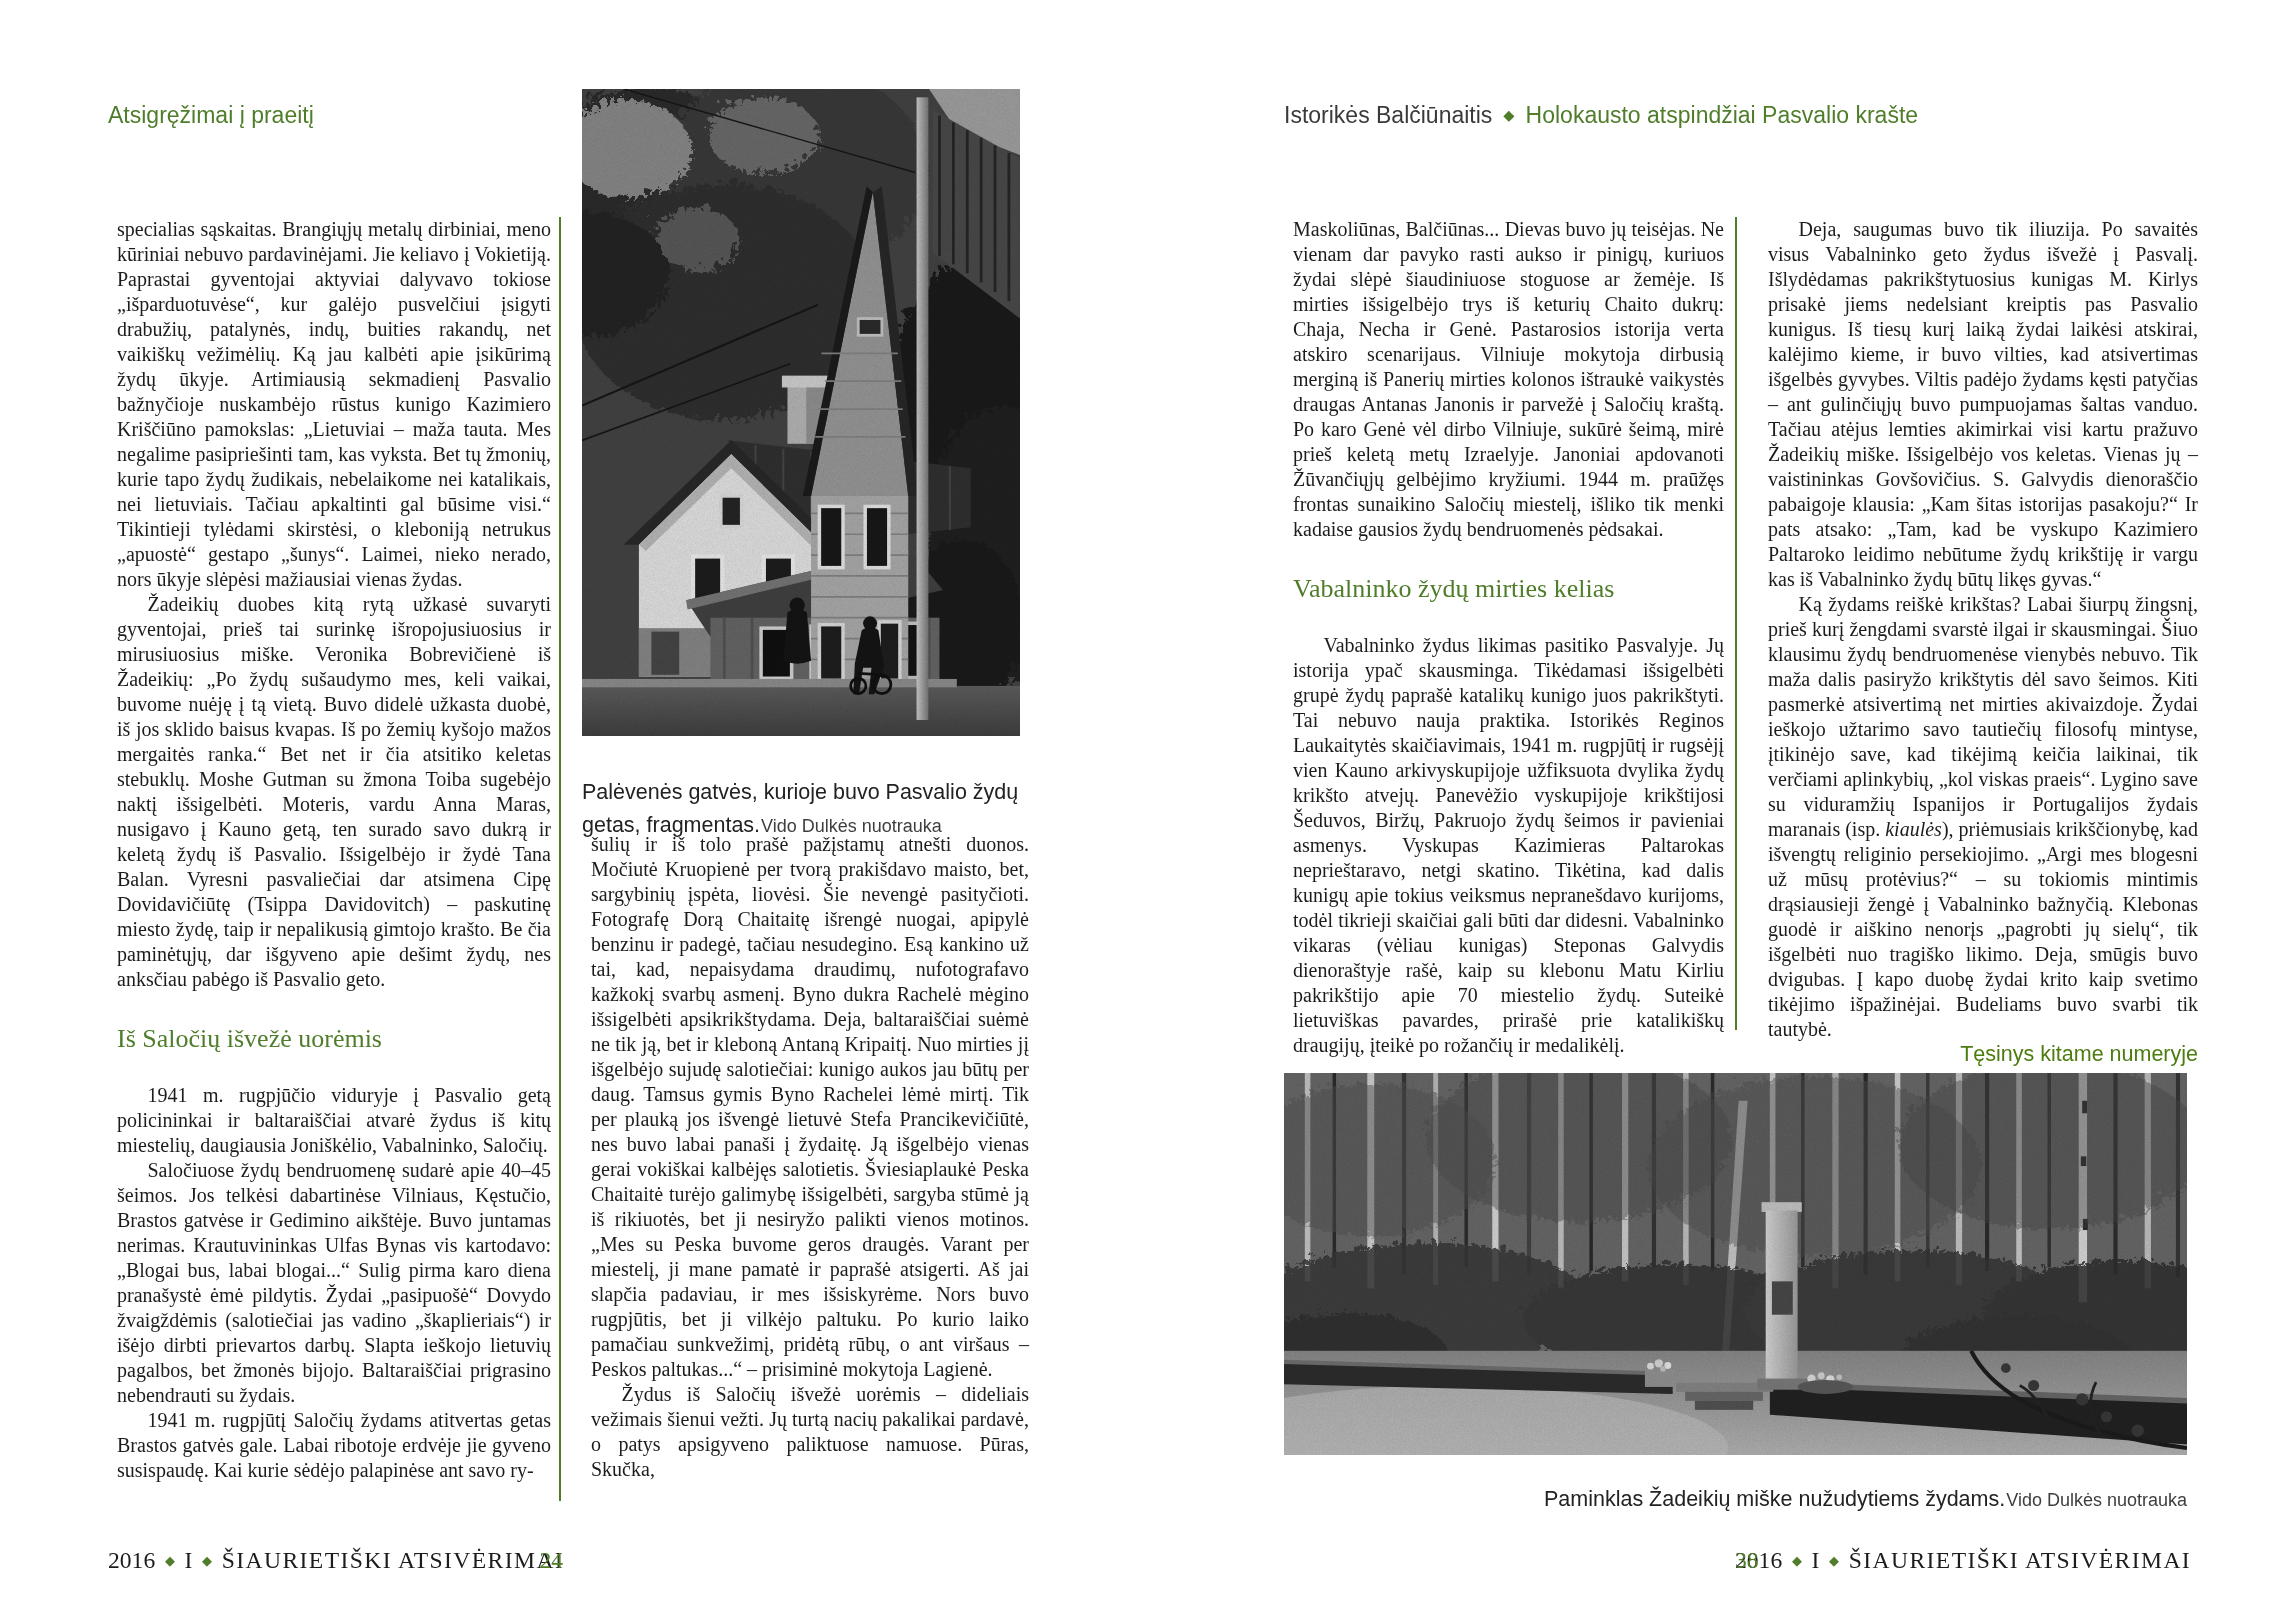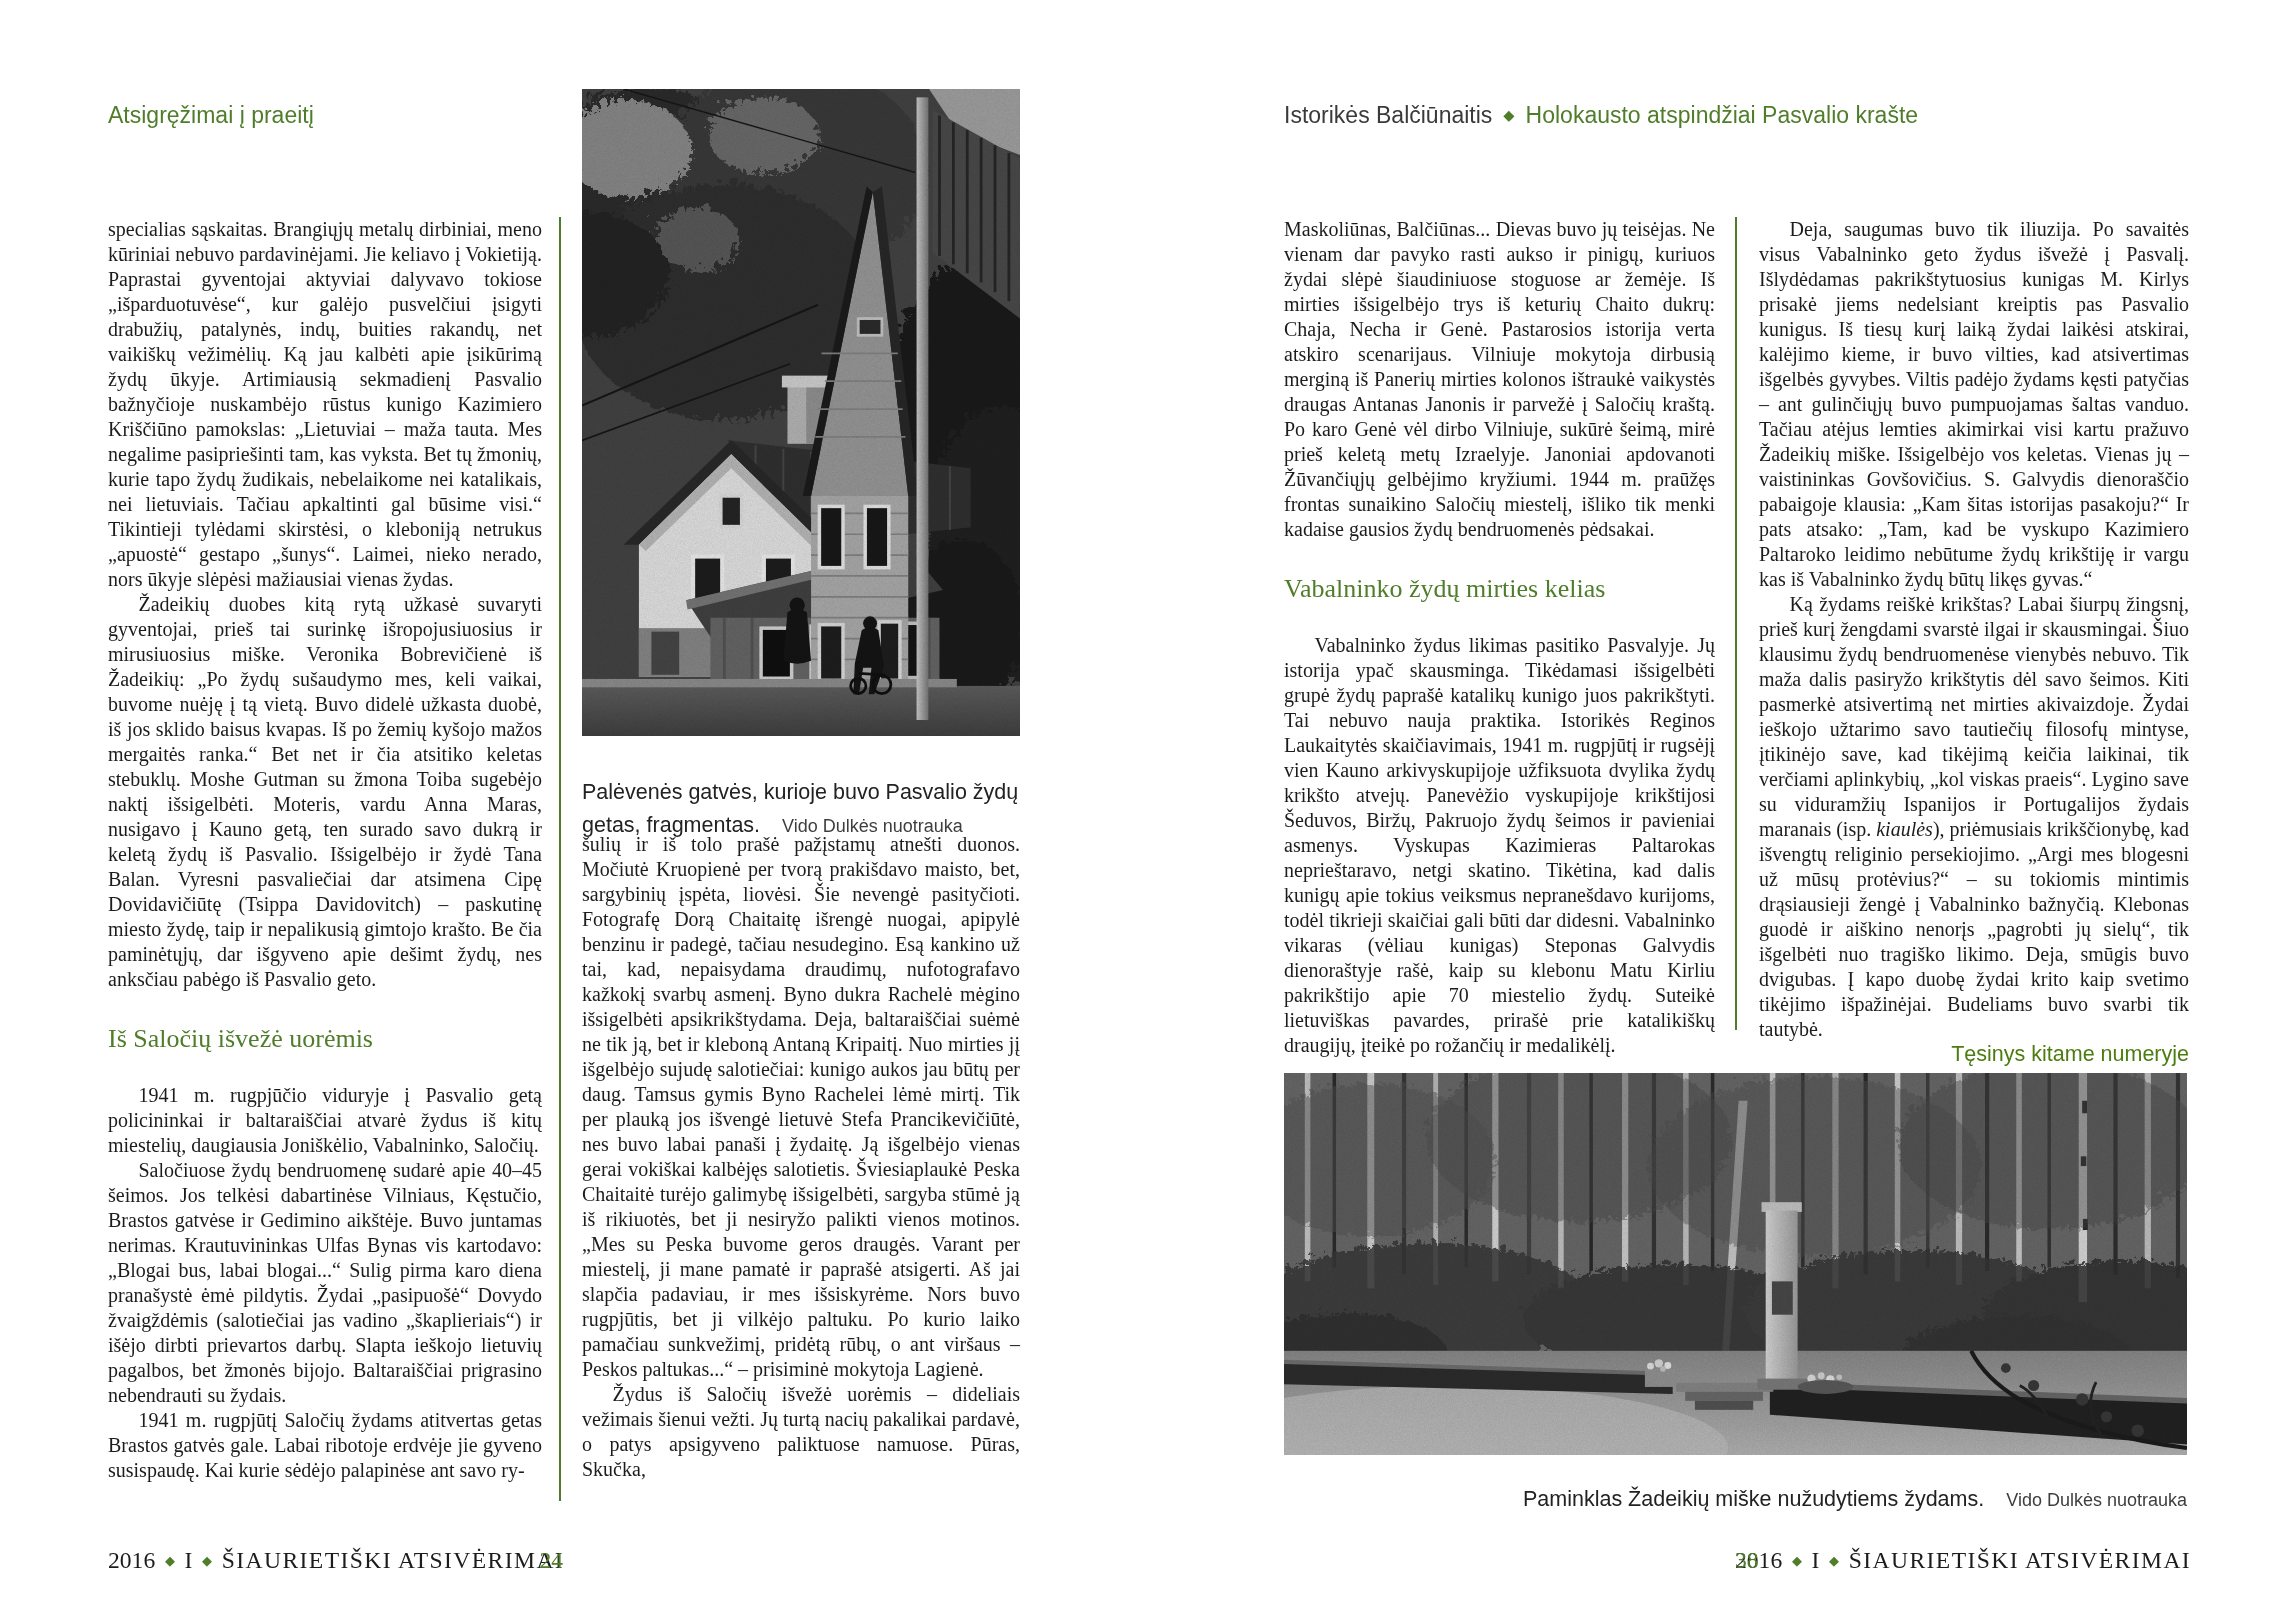--- a/index.html
+++ b/index.html
@@ -6,21 +6,21 @@
   .sheet{position:relative;width:2295px;height:1623px;background:#ffffff;overflow:hidden;
          font-family:"Liberation Serif","DejaVu Serif",serif;color:#1c1c1c;}
   
   .runhead{position:absolute;top:101px;font-family:"Liberation Sans","DejaVu Sans",sans-serif;
            font-size:23px;line-height:28px;white-space:nowrap;}
   .head-left{left:108px;color:#4f7d2a;}
   .head-right{left:1284px;color:#3a3a3a;}
   .head-right .title{color:#4f7d2a;}
   .diamond{color:#4f7d2a;font-size:14.6px;vertical-align:2.8px;margin:0 11px;}
   
-  .col{position:absolute;top:217px;font-size:20px;line-height:25px;text-align:justify;}
+  .col{position:absolute;top:217px;font-size:20px;line-height:25px;text-align:justify;margin-left:9px;}
   .col1{left:108px;width:434px;}
   .col2{left:582px;top:832px;width:438px;}
   .col3{left:1284px;width:431px;}
   .col4{left:1759px;width:430px;}
   .col p{margin:0;}
   .ind{text-indent:30.5px;}
   .h{font-family:"Liberation Serif","DejaVu Serif",serif;font-weight:normal;color:#4f7d2a;
      font-size:26px;line-height:30.5px;margin:32px 0 28px 0;text-align:left;text-indent:0;}
   .it{font-style:italic;}
   
@@ -29,21 +29,21 @@
   .rule-right{left:1735px;top:217px;height:813px;}
   
   .photo{position:absolute;display:block;}
   .photo-left{left:582px;top:89px;width:438px;height:647px;}
   .photo-right{left:1284px;top:1073px;width:903px;height:382px;}
   
   .caption{position:absolute;font-family:"Liberation Sans","DejaVu Sans",sans-serif;
            font-size:21.5px;line-height:33px;color:#222222;}
   .caption-left{left:582px;top:754px;width:438px;text-align:left;}
   .caption-right{left:1284px;top:1461px;width:903px;text-align:right;}
-  .credit{font-size:18px;color:#3e3e3e;margin-left:22px;}
+  .credit{font-size:18px;color:#3e3e3e;margin-left:1px;}
   
   .note{font-family:"Liberation Sans","DejaVu Sans",sans-serif;color:#4d7c0f;
         font-size:21.5px;text-align:right;margin-top:9.7px;}
   
   .footer{position:absolute;top:1546px;font-size:23.6px;line-height:29px;white-space:nowrap;color:#1c1c1c;}
   .footer .mag{letter-spacing:1.4px;}
   .footer .fdiamond{color:#4f7d2a;font-size:13px;vertical-align:2.8px;margin:0 9.7px;}
   .footer-left{left:108px;width:455px;}
   .footer-right{left:1735px;width:452px;text-align:right;}
   .pageno{position:absolute;color:#4f7d2a;font-size:23.6px;top:0;}

